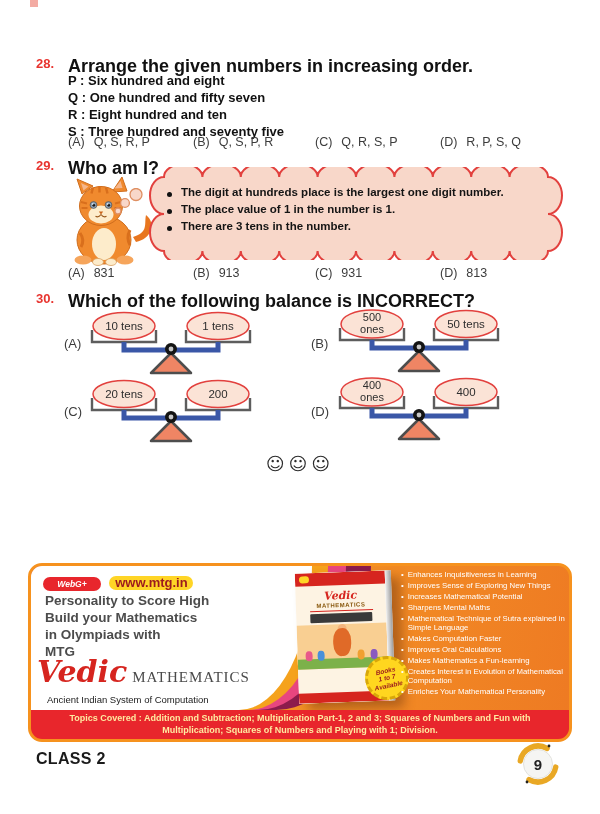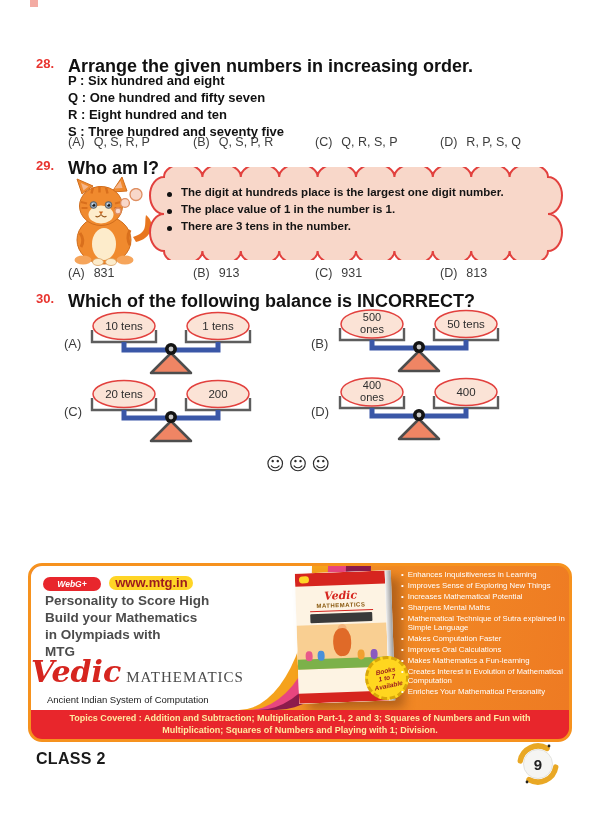--- a/index.html
+++ b/index.html
@@ -250,21 +250,21 @@
       <span class="pill pill-yellow">www.mtg.in</span>
     </div>
 
     <div class="abs pitch" style="left:14px;top:26px">
       <div>Personality to Score High</div>
       <div>Build your Mathematics</div>
       <div>in Olympiads with</div>
       <div>MTG</div>
     </div>
 
-    <div class="abs" style="left:0;top:88px">
+    <div class="abs" style="left:6px;top:88px">
       <span class="vedic">Vedic</span><span class="vedic-rest">MATHEMATICS</span>
     </div>
     <div class="abs tagline" style="left:16px;top:128px">Ancient Indian System of Computation</div>
 
     <div class="abs book">
       <div class="bk-cover">
         <div class="bk-top">
             <div class="bk-dot"></div>
           </div>
         <span class="bk-script">Vedic</span>

